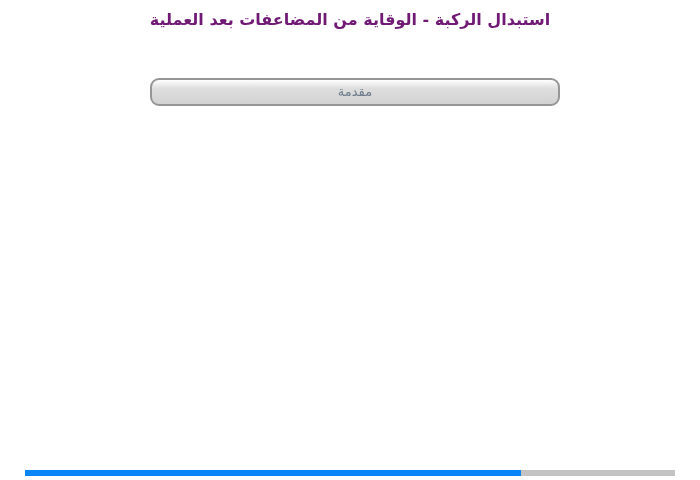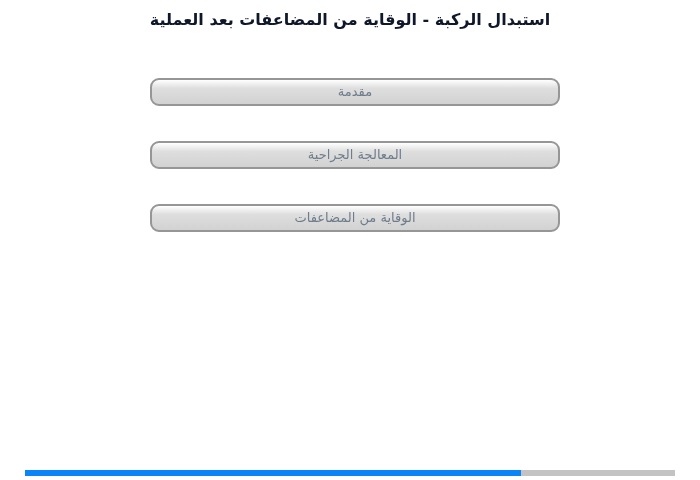--- a/index.html
+++ b/index.html
@@ -18,21 +18,21 @@
   }
   .title {
     position: absolute;
     top: 10px;
     left: 0;
     width: 700px;
     margin: 0;
     text-align: center;
     font-size: 16px;
     font-weight: bold;
-    color: #0f172a;
+    color: #701a75;
     direction: rtl;
   }
   .menu {
     position: absolute;
     top: 78px;
     left: 150px;
     width: 410px;
     display: flex;
     flex-direction: column;
     gap: 35px;
@@ -71,21 +71,19 @@
   }
 </style>
 </head>
 <body>
 
 <div class="stage">
   <h1 class="title">استبدال الركبة - الوقاية من المضاعفات بعد العملية</h1>
 
   <div class="menu" id="menu">
       <button class="chapter-btn">مقدمة</button>
-      <button class="chapter-btn">المعالجة الجراحية</button>
-      <button class="chapter-btn">الوقاية من المضاعفات</button>
     </div>
 
   <div class="progressbar" id="progressbar">
       <div class="progress-seg" style="width: 23.7%; background: rgb(195, 195, 195);"></div>
       <div class="progress-seg" style="width: 76.3%; background: rgb(10, 133, 248);"></div>
     </div>
 </div>
 
 </body></html>

